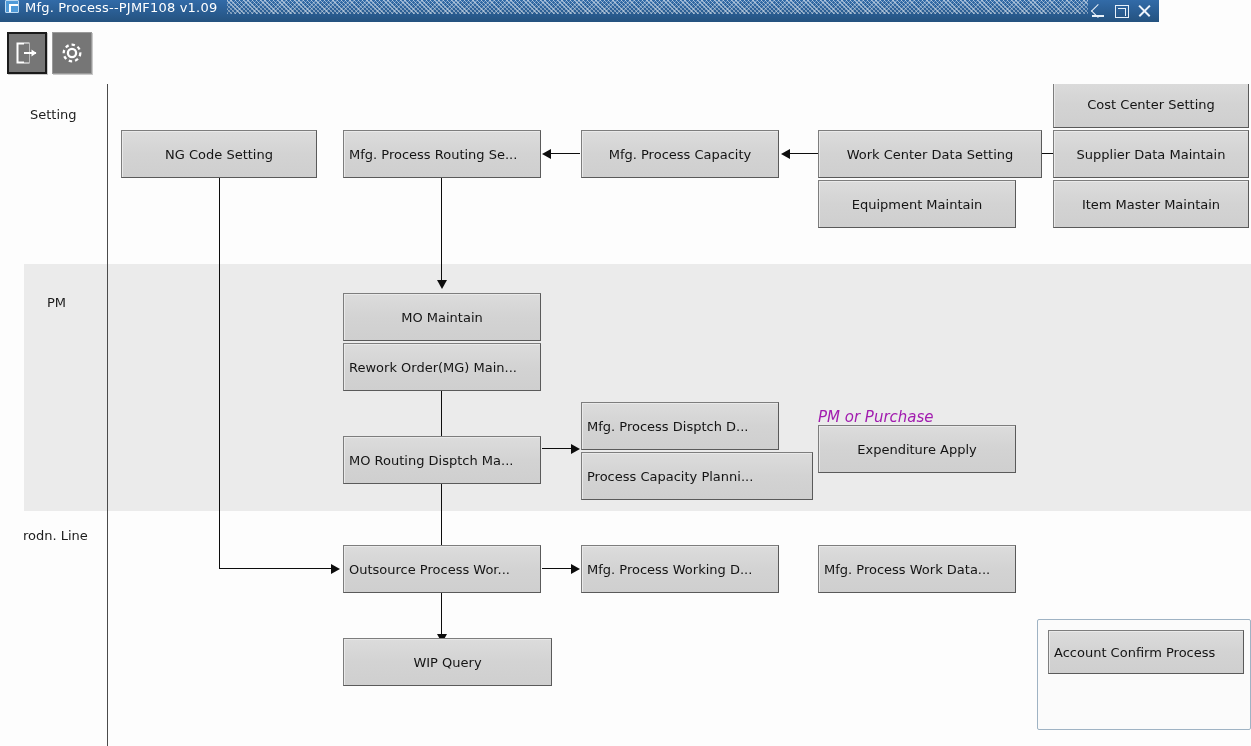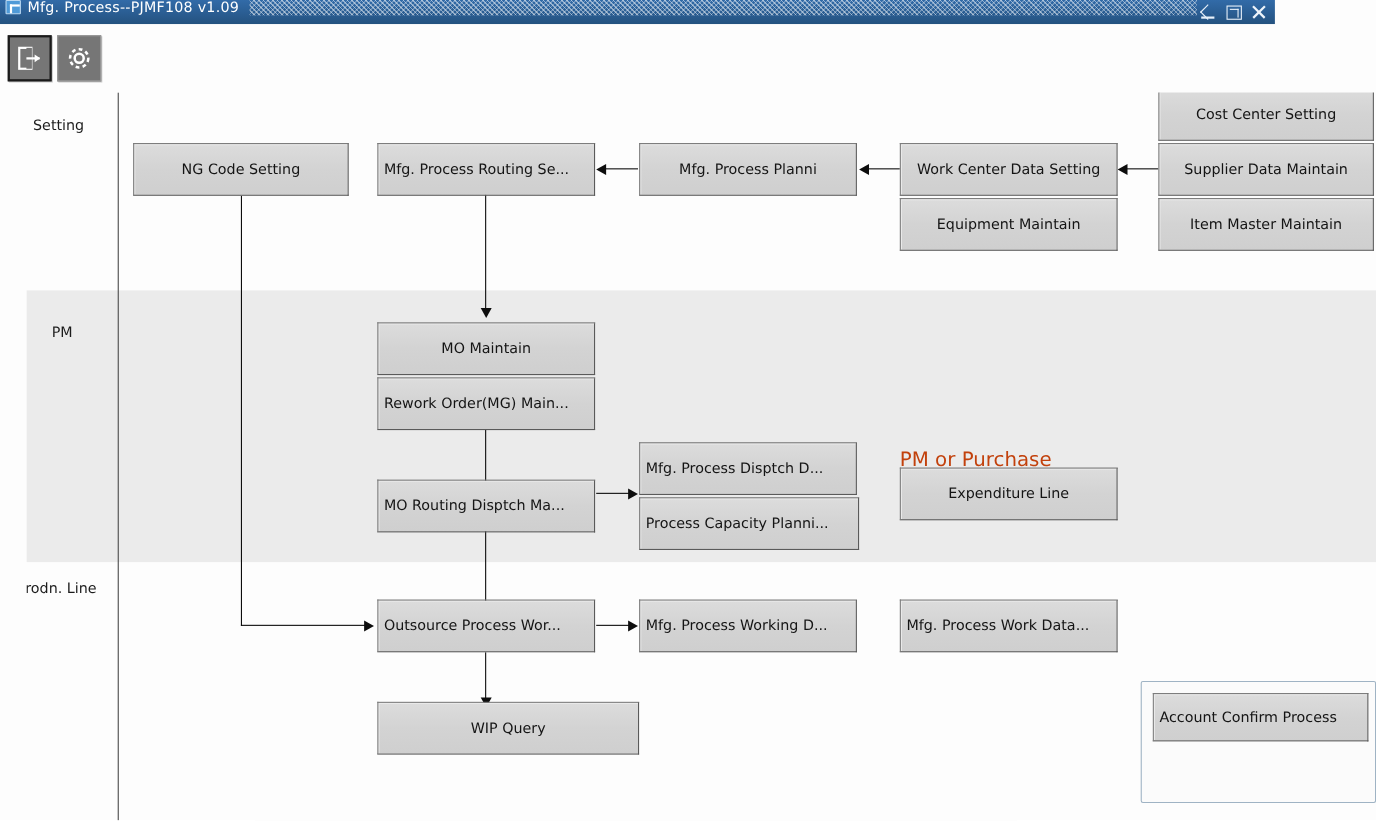--- a/index.html
+++ b/index.html
@@ -146,23 +146,24 @@
     background: #4b4b4b;
   }
   .rowlabel {
     position: absolute;
     font-size: 13px;
     color: #1c1c1c;
     white-space: nowrap;
   }
   .grouplabel {
     position: absolute;
-    font-size: 18px;
-    color: #c2410c;
+    font-size: 15px;
+    color: #a21caf;
     white-space: nowrap;
+    font-style: italic;
   }
 
   
   .node {
     position: absolute;
     background: #d4d4d4;
     background: linear-gradient(to bottom, #dcdcdc 0%, #d3d3d3 50%, #cfcfcf 100%);
     border: 1px solid #7d7d7d;
     border-right-color: #5a5a5a;
     border-bottom-color: #5a5a5a;
@@ -297,24 +298,24 @@
 
     <div class="node" style="left:97px; top:46px; width:196px; height:48px;">
       <span>NG Code Setting</span>
     </div>
 
     <div class="node left" style="left:319px; top:46px; width:198px; height:48px;">
       <span>Mfg. Process Routing Se...</span>
     </div>
 
     <div class="node" style="left:557px; top:46px; width:198px; height:48px;">
-      <span>Mfg. Process Planni</span>
-    </div>
-
-    <div class="node" style="left:794px; top:46px; width:198px; height:48px;">
+      <span>Mfg. Process Capacity</span>
+    </div>
+
+    <div class="node" style="left:794px; top:46px; width:224px; height:48px;">
       <span>Work Center Data Setting</span>
     </div>
 
     <div class="node" style="left:794px; top:96px; width:198px; height:48px;">
       <span>Equipment Maintain</span>
     </div>
 
     <div class="node" style="left:1029px; top:-4px; width:196px; height:48px;">
       <span>Cost Center Setting</span>
     </div>
@@ -336,41 +337,41 @@
     </div>
 
     <div class="node left" style="left:319px; top:352px; width:198px; height:48px;">
       <span>MO Routing Disptch Ma...</span>
     </div>
 
     <div class="node left" style="left:557px; top:318px; width:198px; height:48px;">
       <span>Mfg. Process Disptch D...</span>
     </div>
 
-    <div class="node left" style="left:557px; top:368px; width:200px; height:48px;">
+    <div class="node left" style="left:557px; top:368px; width:232px; height:48px;">
       <span>Process Capacity Planni...</span>
     </div>
 
     <div class="node" style="left:794px; top:341px; width:198px; height:48px;">
-      <span>Expenditure Line</span>
+      <span>Expenditure Apply</span>
     </div>
 
     <div class="node left" style="left:319px; top:461px; width:198px; height:48px;">
       <span>Outsource Process Wor...</span>
     </div>
 
     <div class="node left" style="left:557px; top:461px; width:198px; height:48px;">
       <span>Mfg. Process Working D...</span>
     </div>
 
     <div class="node left" style="left:794px; top:461px; width:198px; height:48px;">
       <span>Mfg. Process Work Data...</span>
     </div>
 
-    <div class="node" style="left:319px; top:554px; width:238px; height:48px;">
+    <div class="node" style="left:319px; top:554px; width:209px; height:48px;">
       <span>WIP Query</span>
     </div>
 
     <div class="subpanel" style="left:1013px; top:535px; width:214px; height:111px;">
       <div class="node left" style="left:10px; top:10px; width:196px; height:44px;">
         <span>Account Confirm Process</span>
       </div>
     </div>
 
     <div class="grip">

